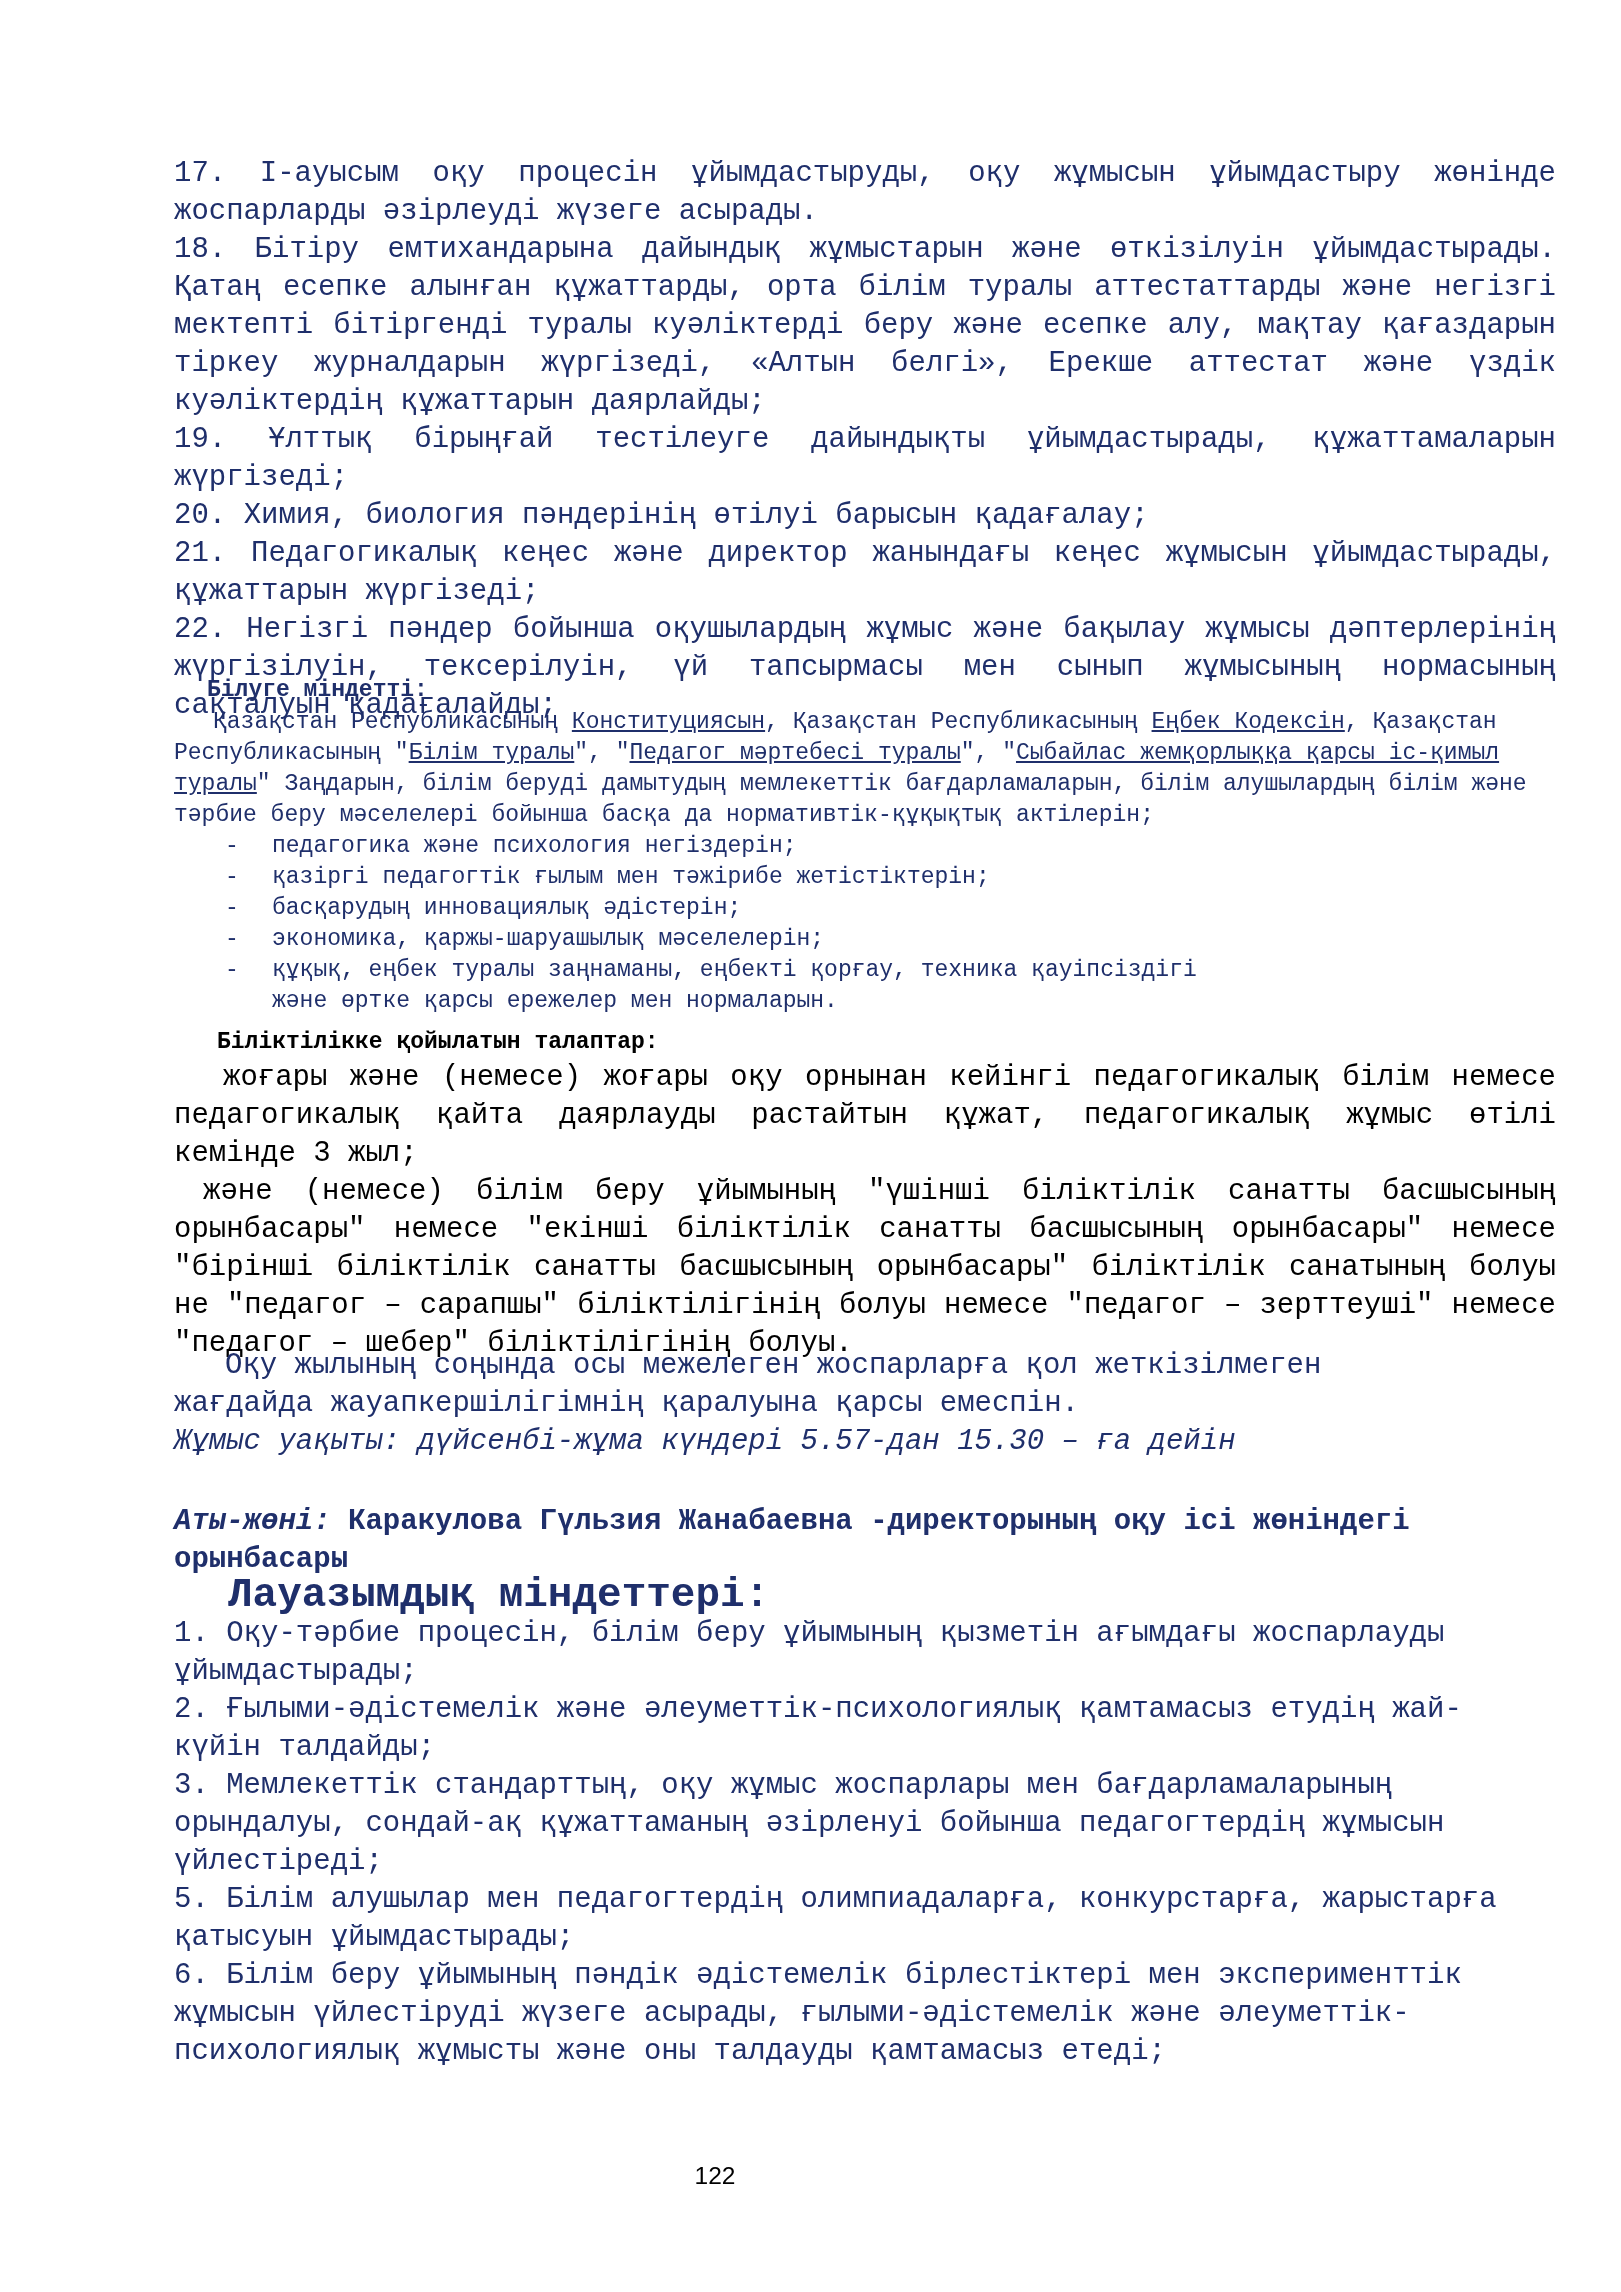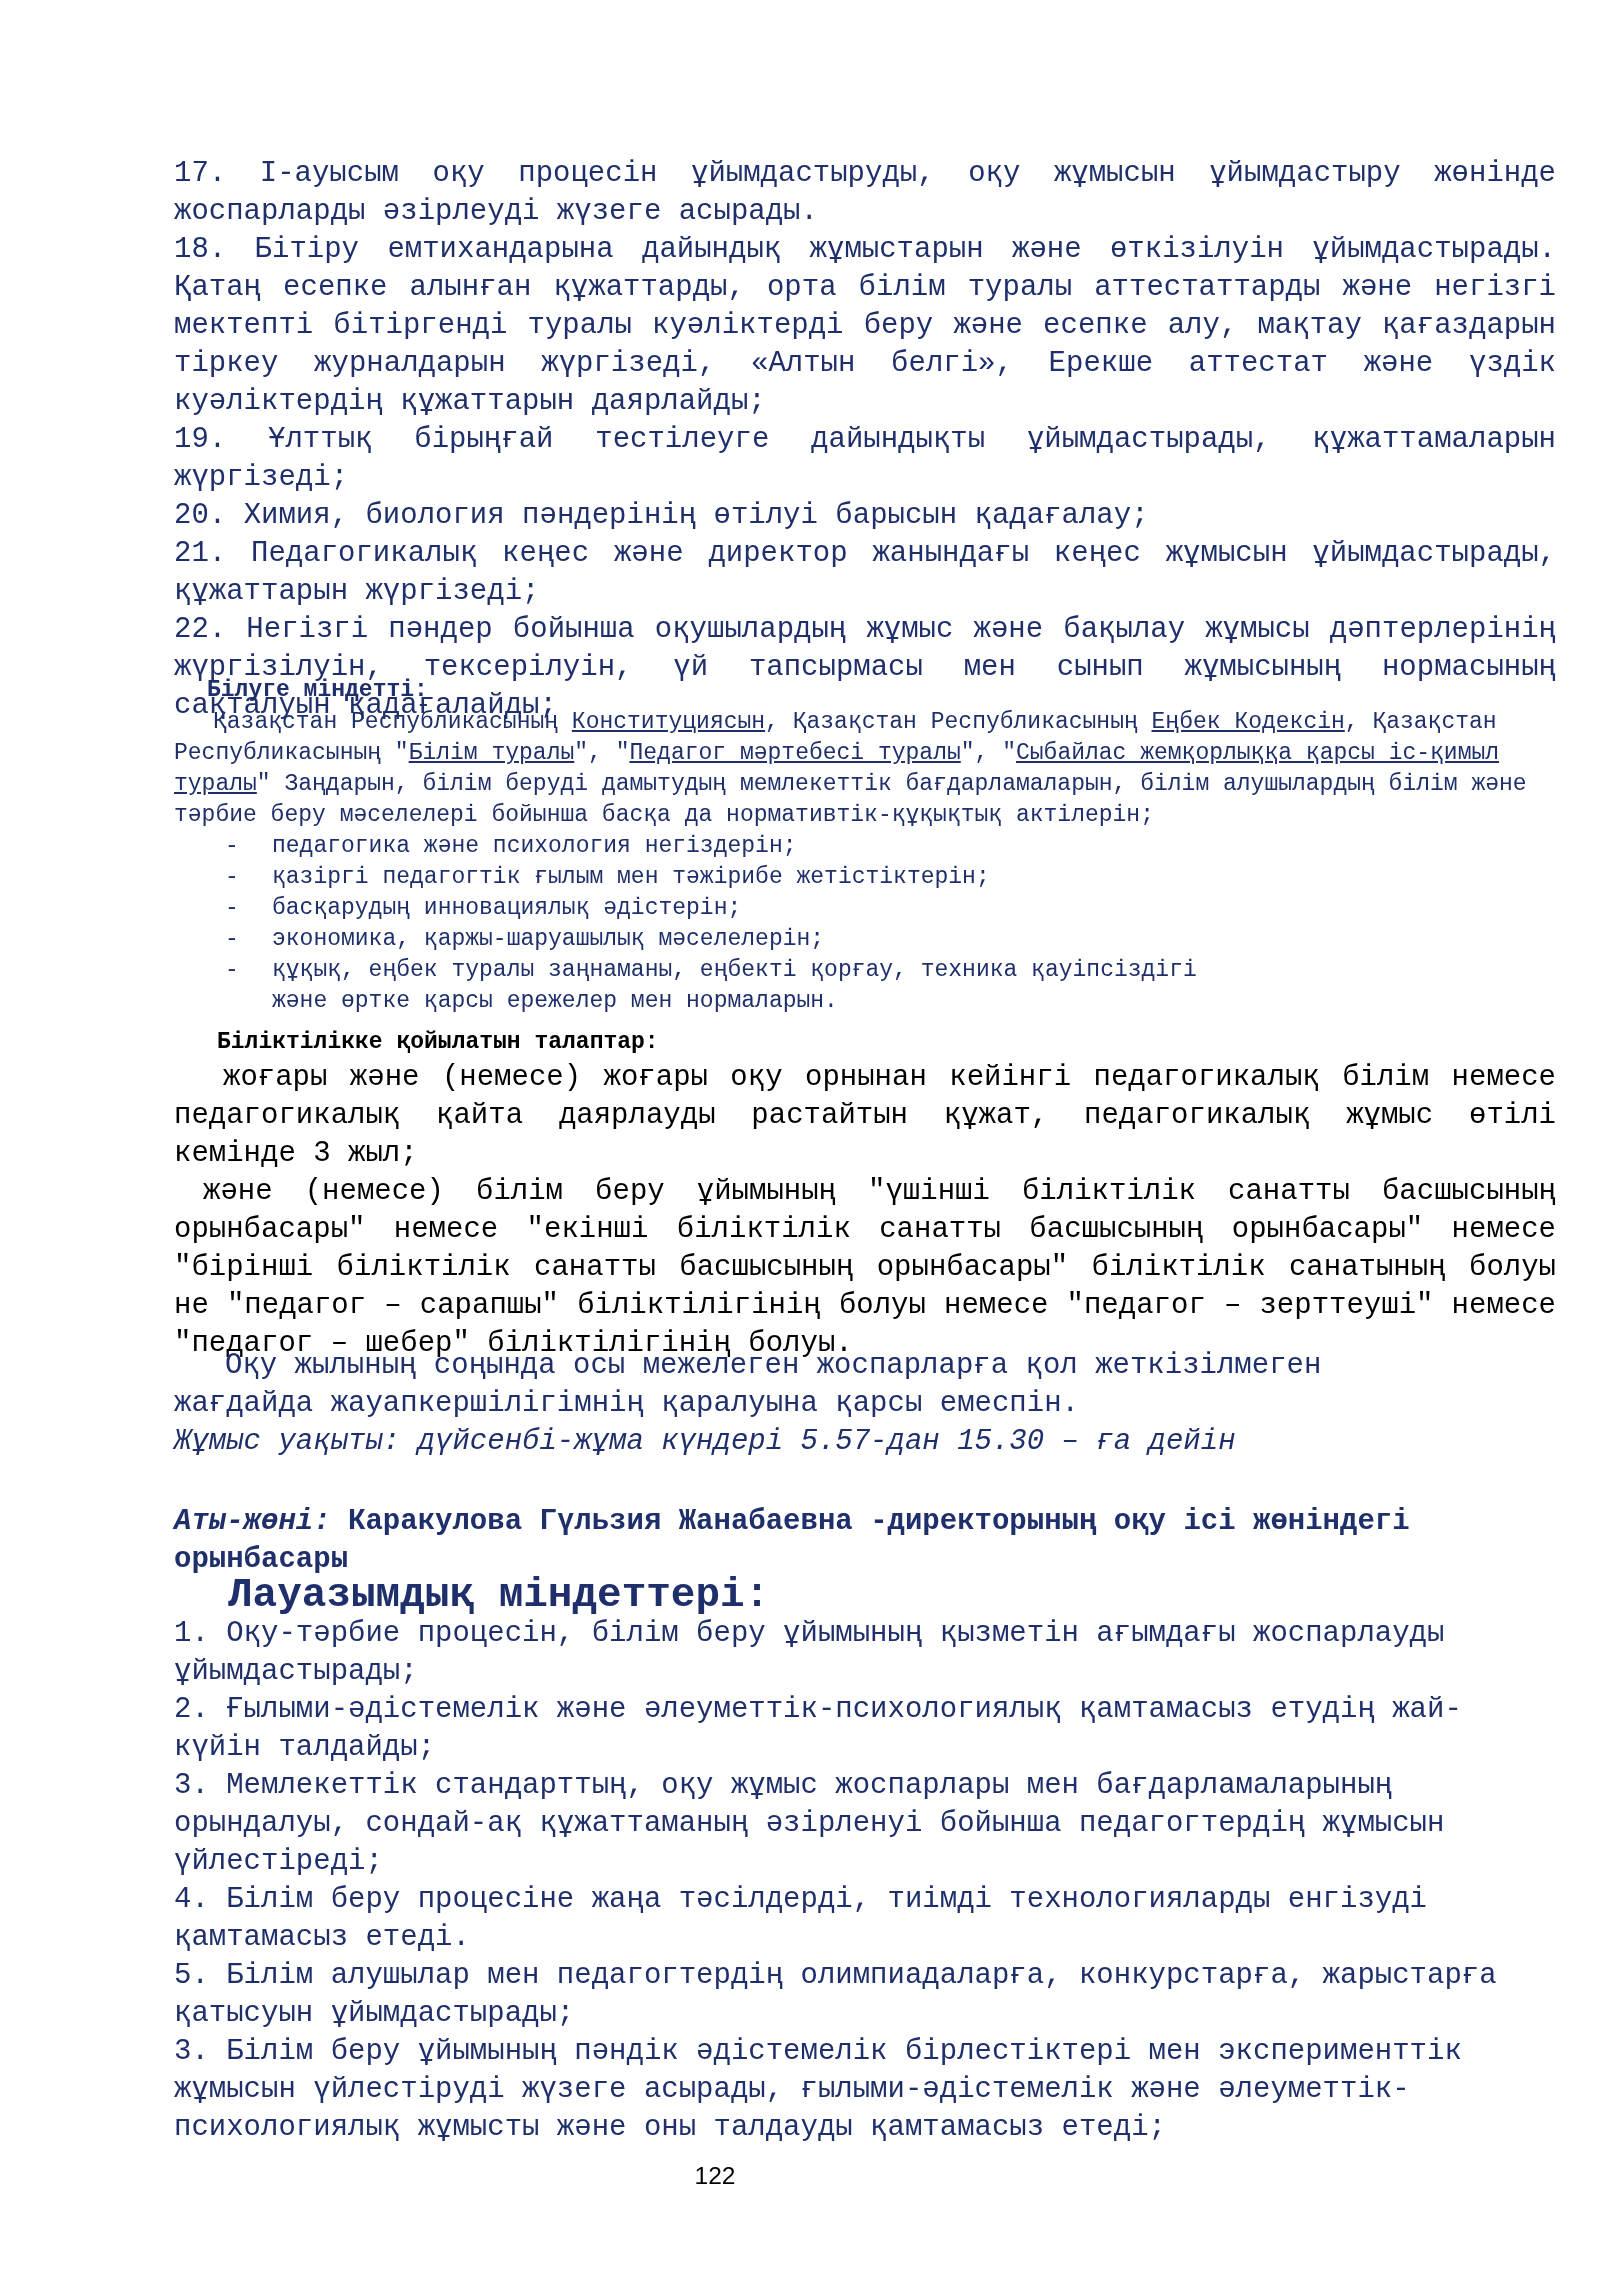--- a/index.html
+++ b/index.html
@@ -62,21 +62,20 @@
   <div class="block txt big" style="top: 1503px; color: rgb(31, 47, 107);">
     <span class="ital bold">Аты-жөні:</span><span class="bold"> Каракулова Гүльзия  Жанабаевна  -директорының оқу  ісі жөніндегі  орынбасары</span>
   </div>
 
   <div class="block txt" style="top: 1576px; width: 1372px; color: rgb(31, 47, 107);">
     <div class="bold" style="font-size:41px; line-height:39px; padding-left:54px;">Лауазымдық міндеттері:</div>
     <div class="big" style="font-size:29px; line-height:38px;">
       <p class="p">1.  Оқу-тәрбие процесін, білім беру ұйымының қызметін ағымдағы жоспарлауды ұйымдастырады;</p>
       <p class="p">2.  Ғылыми-әдістемелік және әлеуметтік-психологиялық қамтамасыз етудің жай-күйін талдайды;</p>
       <p class="p">3.  Мемлекеттік стандарттың, оқу жұмыс жоспарлары мен бағдарламаларының орындалуы, сондай-ақ құжаттаманың әзірленуі бойынша педагогтердің жұмысын үйлестіреді;</p>
-      <p class="p">4.  Білім беру процесіне жаңа тәсілдерді, тиімді технологияларды енгізуді қамтамасыз етеді.</p>
       <p class="p">5.  Білім алушылар мен педагогтердің олимпиадаларға, конкурстарға, жарыстарға қатысуын ұйымдастырады;</p>
-      <p class="p">3.  Білім беру ұйымының пәндік әдістемелік бірлестіктері мен эксперименттік жұмысын үйлестіруді жүзеге асырады, ғылыми-әдістемелік және әлеуметтік-психологиялық жұмысты және оны талдауды қамтамасыз етеді;</p>
+      <p class="p">6.  Білім беру ұйымының пәндік әдістемелік бірлестіктері мен эксперименттік жұмысын үйлестіруді жүзеге асырады, ғылыми-әдістемелік және әлеуметтік-психологиялық жұмысты және оны талдауды қамтамасыз етеді;</p>
     </div>
   </div>
 
   <div class="pagenum">122</div>
 </div>
 
 
 </body></html>

